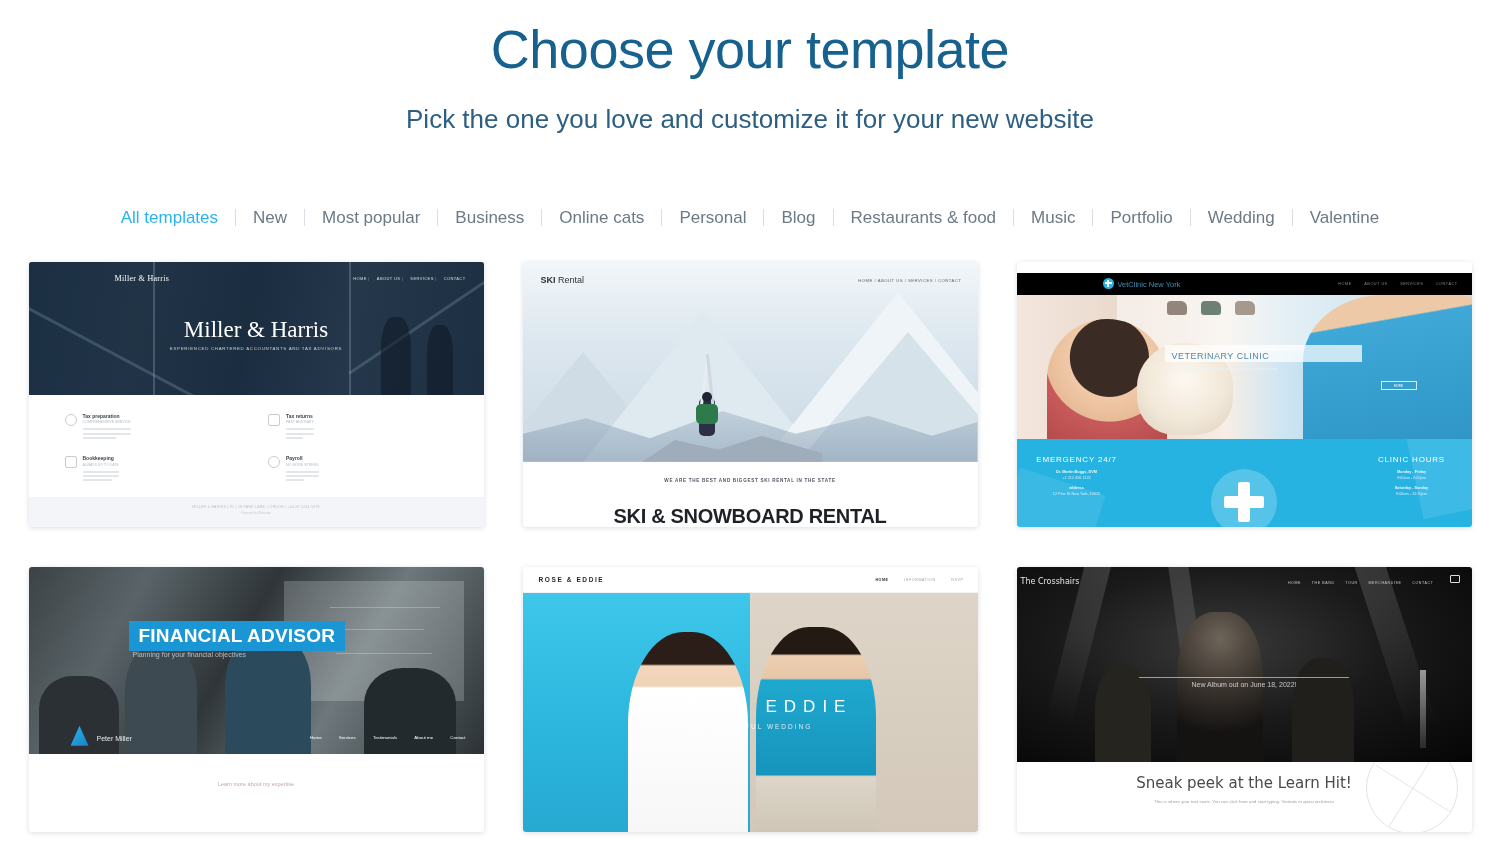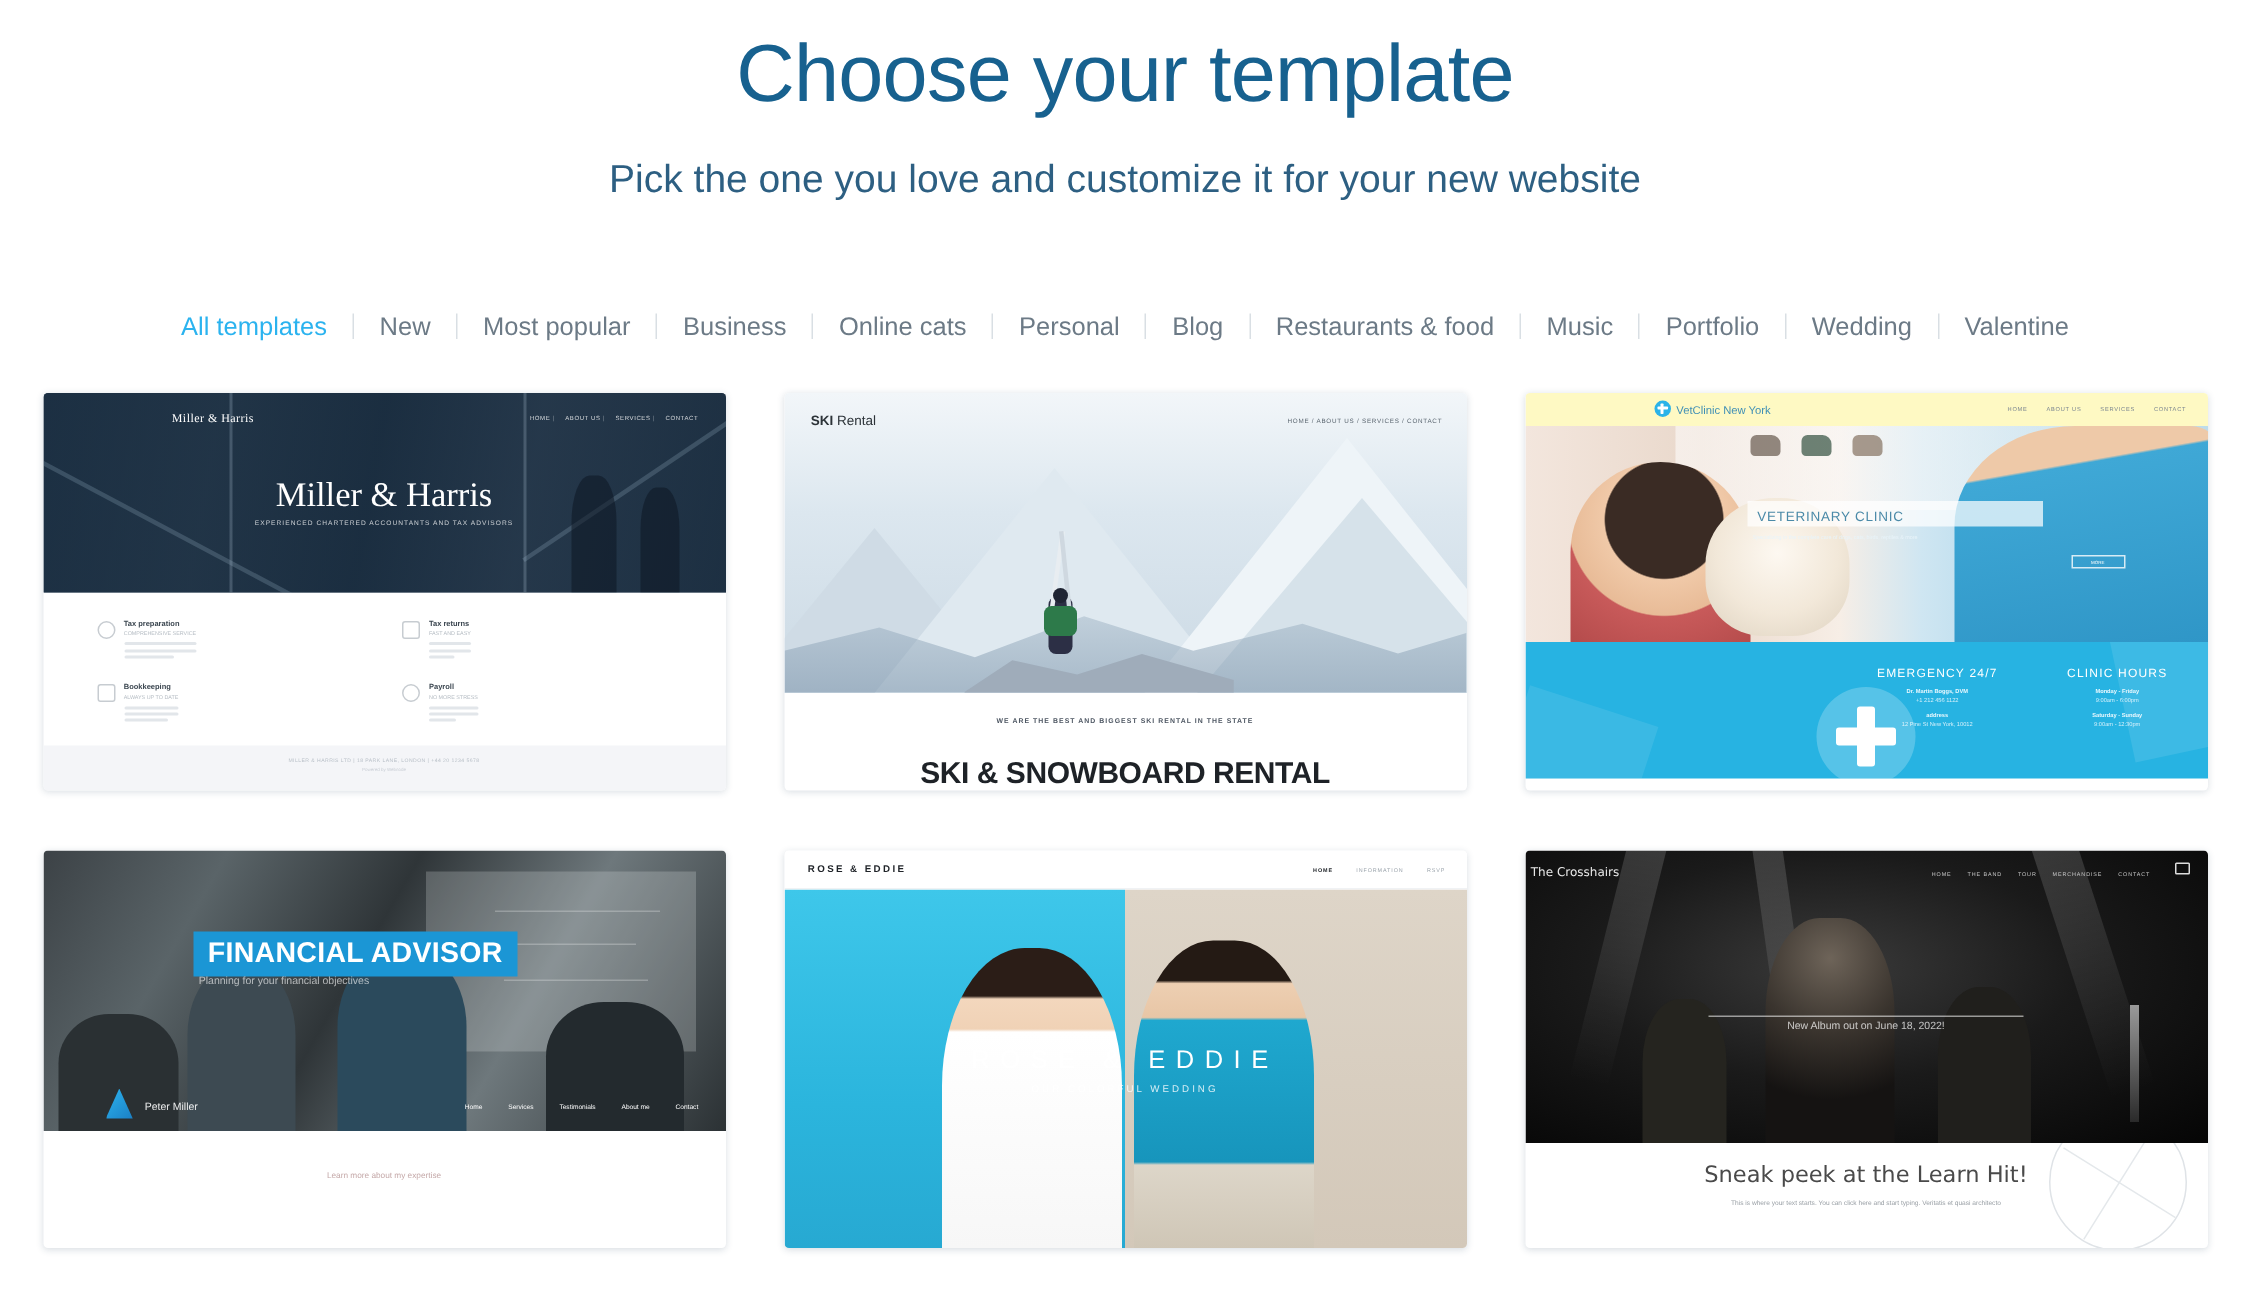--- a/index.html
+++ b/index.html
@@ -130,21 +130,21 @@
   .c2-rock { position:absolute; bottom: 0; left: 120px; width: 180px; height: 30px; background:#9facba;
              clip-path: polygon(0 100%, 18% 28%, 42% 60%, 66% 14%, 100% 72%, 100% 100%); }
   .c2-logo { position:absolute; top: 13px; left: 18px; font-size: 9px; color:#2c3338; }
   .c2-logo b { font-weight: bold; }
   .c2-nav { position:absolute; top: 16px; right: 16px; font-size: 4.2px; color:#5b6670; letter-spacing:.5px; }
   .c2-cap { text-align:center; padding-top: 16px; }
   .c2-cap .sm { font-size: 4.6px; font-weight:bold; letter-spacing:.7px; color:#4d5662; }
   .c2-cap .lg { font-size: 20px; font-weight:bold; color:#1e2227; margin-top: 22px; letter-spacing:-.3px; }
 
   
-  .c3-bar { height: 22px; background:#fef9c3; position:relative; }
+  .c3-bar { height: 22px; background:#000000; position:relative;margin-top:11px; }
   .c3-cross-ico {
     position:absolute; left: 86px; top: 5px; width: 11px; height: 11px;
     background:#2bb3e8; border-radius:50%;
   }
   .c3-cross-ico:before, .c3-cross-ico:after {
     content:""; position:absolute; background:#fff; border-radius:.5px;
   }
   .c3-cross-ico:before { left:4.5px; top:2px; width:2px; height:7px; }
   .c3-cross-ico:after  { left:2px; top:4.5px; width:7px; height:2px; }
   .c3-logo { position:absolute; left: 101px; top: 7px; font-size: 7.5px; color:#3f8fb5; }
@@ -179,21 +179,21 @@
     position:absolute; top: 50px; left: 148px; width: 197px; height: 17px;
     background: rgba(255,255,255,.72);
   }
   .c3-banner span { font-size: 9px; color:#4b8aa8; letter-spacing:.5px; line-height:17px; padding-left:7px; }
   .c3-bsub { position:absolute; top: 72px; left: 152px; width: 190px; font-size: 3.6px; color:#e8f4fa; }
   .c3-bbtn { position:absolute; top: 86px; right: 55px; width: 36px; height: 9px;
              border:.7px solid rgba(255,255,255,.8); }
   .c3-bbtn span { font-size: 3px; color:#fff; line-height: 9px; display:block; text-align:center; }
   .c3-teal {
     height: 91px; background:#27b3e2; position:relative; overflow:hidden;
-    display:flex; align-items:flex-start; justify-content:flex-end; padding-top: 16px;
+    display:flex; align-items:flex-start; justify-content:space-between; padding-top: 16px;
   }
   .c3-teal:before {
     content:""; position:absolute; left:-10px; bottom:-20px; width: 90px; height: 70px;
     background: rgba(255,255,255,.09); transform: rotate(18deg);
   }
   .c3-teal:after {
     content:""; position:absolute; right:-12px; top:-12px; width: 70px; height: 86px;
     background: rgba(255,255,255,.10); transform: rotate(-12deg);
   }
   .c3-col { width: 120px; text-align:center; z-index:1; }

